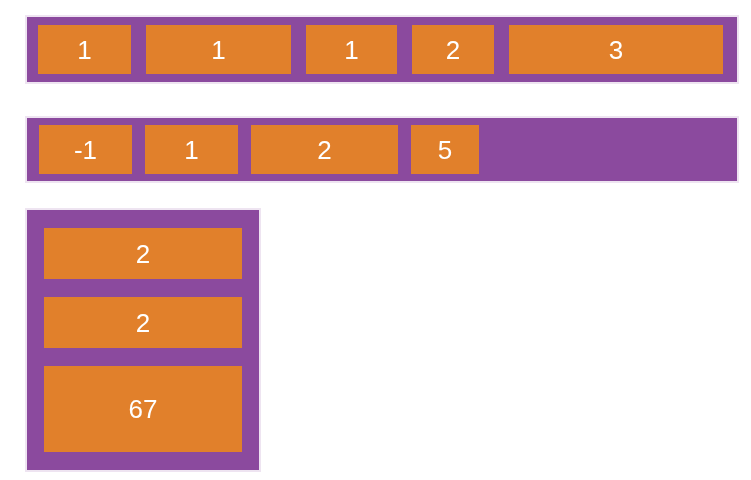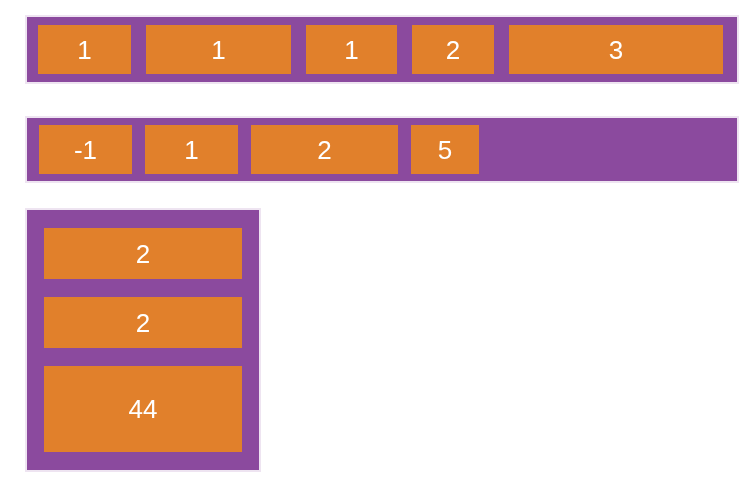--- a/index.html
+++ b/index.html
@@ -77,16 +77,16 @@
       </div>
     </div>
     <div class="flex-container column" style="left: 27px; top: 210px; width: 232px; height: 260px; background: rgb(139, 74, 158); padding: 18px 17px; gap: 18px; box-shadow: rgba(139, 74, 158, 0.15) 0px 0px 0px 2px;">
       <div class="flex-item" style="background: rgb(225, 128, 43); color: rgb(255, 255, 255); width: 100%; height: 51px;">
         <span>2</span>
       </div>
       <div class="flex-item" style="background: rgb(225, 128, 43); color: rgb(255, 255, 255); width: 100%; height: 51px;">
         <span>2</span>
       </div>
       <div class="flex-item" style="background: rgb(225, 128, 43); color: rgb(255, 255, 255); width: 100%; height: 86px;">
-        <span>44</span>
+        <span>67</span>
       </div>
     </div>
   </div>
 
 </body></html>

